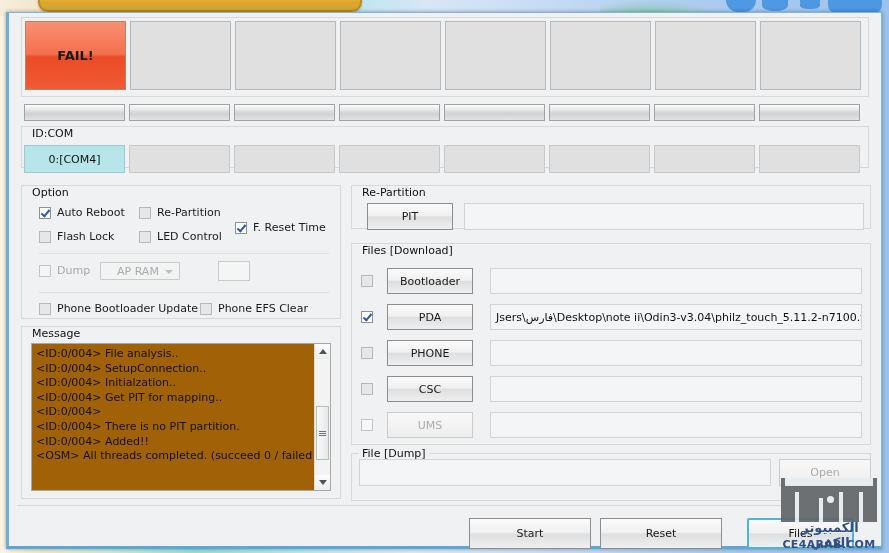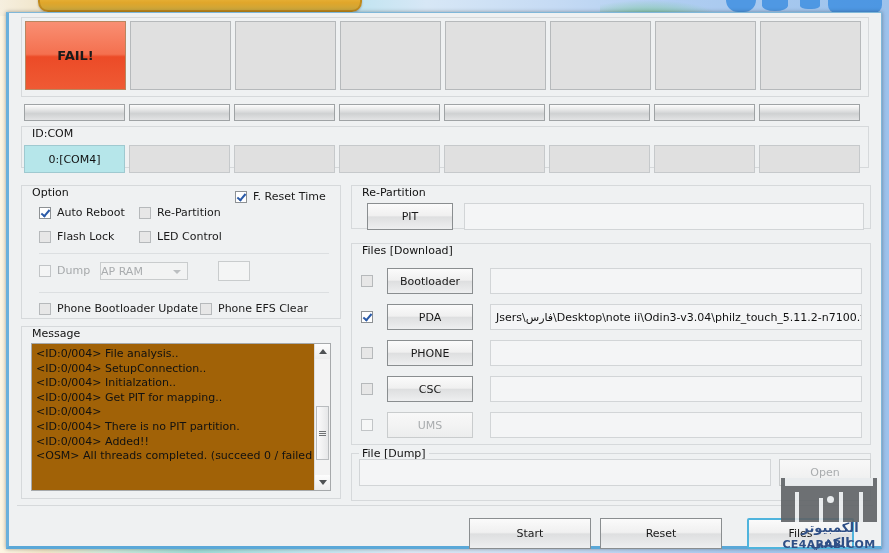--- a/index.html
+++ b/index.html
@@ -69,22 +69,22 @@
   #optLegend{left:20px;top:173px;}
   .cbrow{position:absolute;display:flex;align-items:center;}
   .cb{width:12px;height:12px;border:1px solid #8d9194;background:#fff;box-sizing:border-box;
     display:inline-block;position:relative;margin-right:6px;flex:none;}
   .cb.gray{background:#e7e7e7;border-color:#b6b9bb;}
   .cb.checked::after{content:"";position:absolute;left:3px;top:0px;width:3px;height:7px;
     border:solid #2a5aa8;border-width:0 2px 2px 0;transform:rotate(40deg);}
   .cbl{font-size:11px;color:#1a1a1a;}
   .cbl.dim{color:#a6a9ab;}
   .hr{position:absolute;height:1px;background:#dcdfe1;}
-  #dumpSel{position:absolute;width:88px;height:18px;border:1px solid #c9cccd;box-sizing:border-box;
-    background:#f2f3f3;display:flex;align-items:center;padding-left:0;color:#a9acae;font-size:11px;}
+  #dumpSel{position:absolute;width:80px;height:18px;border:1px solid #c9cccd;box-sizing:border-box;
+    background:#f2f3f3;display:flex;align-items:center;padding-left:16px;color:#a9acae;font-size:11px;}
   #dumpSelArrow{position:absolute;right:6px;top:7px;width:0;height:0;
     border-left:4px solid transparent;border-right:4px solid transparent;border-top:4px solid #bcbfc1;}
   #dumpBox{position:absolute;width:32px;height:20px;border:1px solid #c9cccd;background:#f4f5f5;box-sizing:border-box;}
 
   
   #msgGroup{left:12px;top:313px;width:320px;height:173px;}
   #msgLegend{left:20px;top:314px;}
   #msgBox{position:absolute;left:22px;top:330px;width:300px;height:148px;
     background:#a16207;border:1px solid #a6a9ab;box-sizing:border-box;overflow:hidden;}
   #msgText{position:absolute;left:4px;top:3px;width:268px;
@@ -212,21 +212,21 @@
   <div class="legend" id="optLegend">Option</div>
 
   <div class="cbrow" style="left:30px;top:193px;">
     <span class="cb checked"></span>
     <span class="cbl">Auto Reboot</span>
   </div>
   <div class="cbrow" style="left:130px;top:193px;">
     <span class="cb gray"></span>
     <span class="cbl">Re-Partition</span>
   </div>
-  <div class="cbrow" style="left:226px;top:177px;align-items:center;">
+  <div class="cbrow" style="left:226px;top:208px;align-items:center;">
     <span class="cb checked"></span>
     <span class="cbl">F. Reset Time</span>
   </div>
   <div class="cbrow" style="left:30px;top:217px;">
     <span class="cb gray"></span>
     <span class="cbl">Flash Lock</span>
   </div>
   <div class="cbrow" style="left:130px;top:217px;">
     <span class="cb gray"></span>
     <span class="cbl">LED Control</span>

